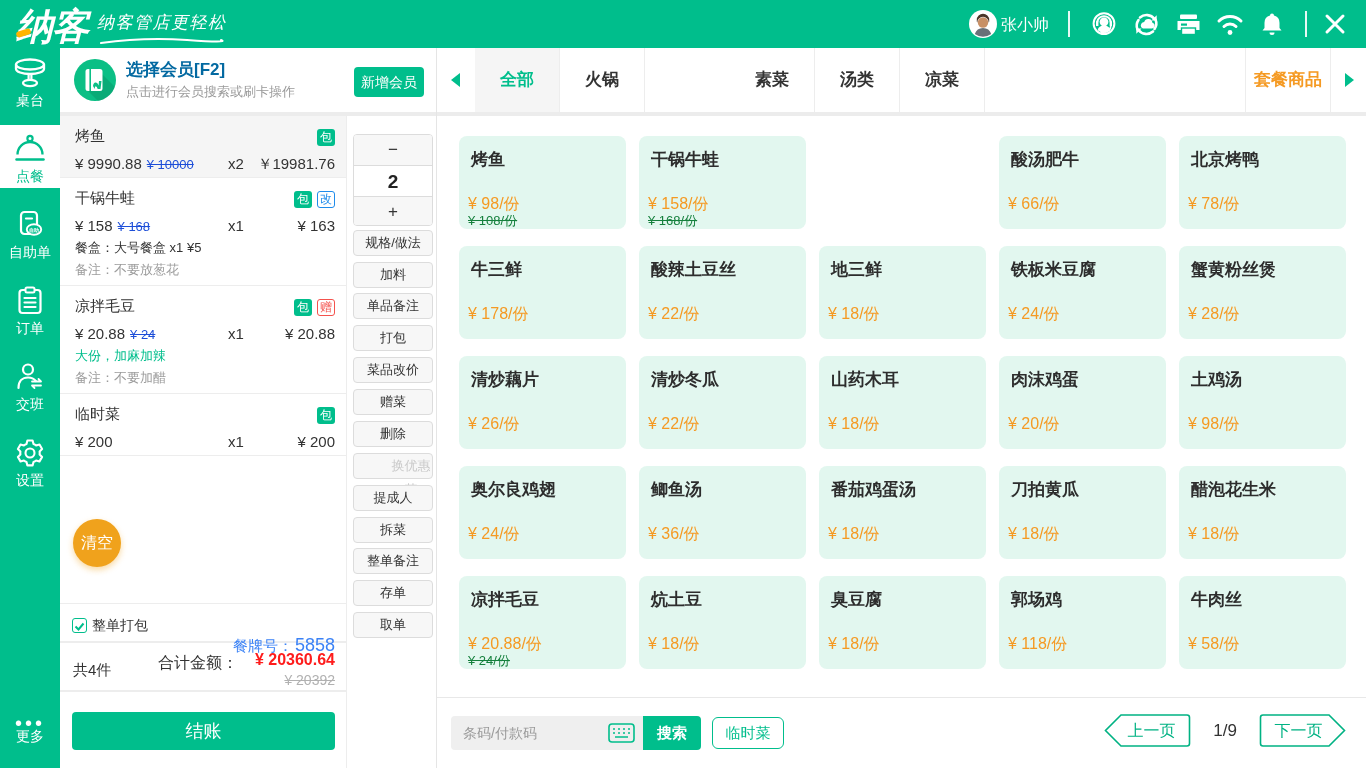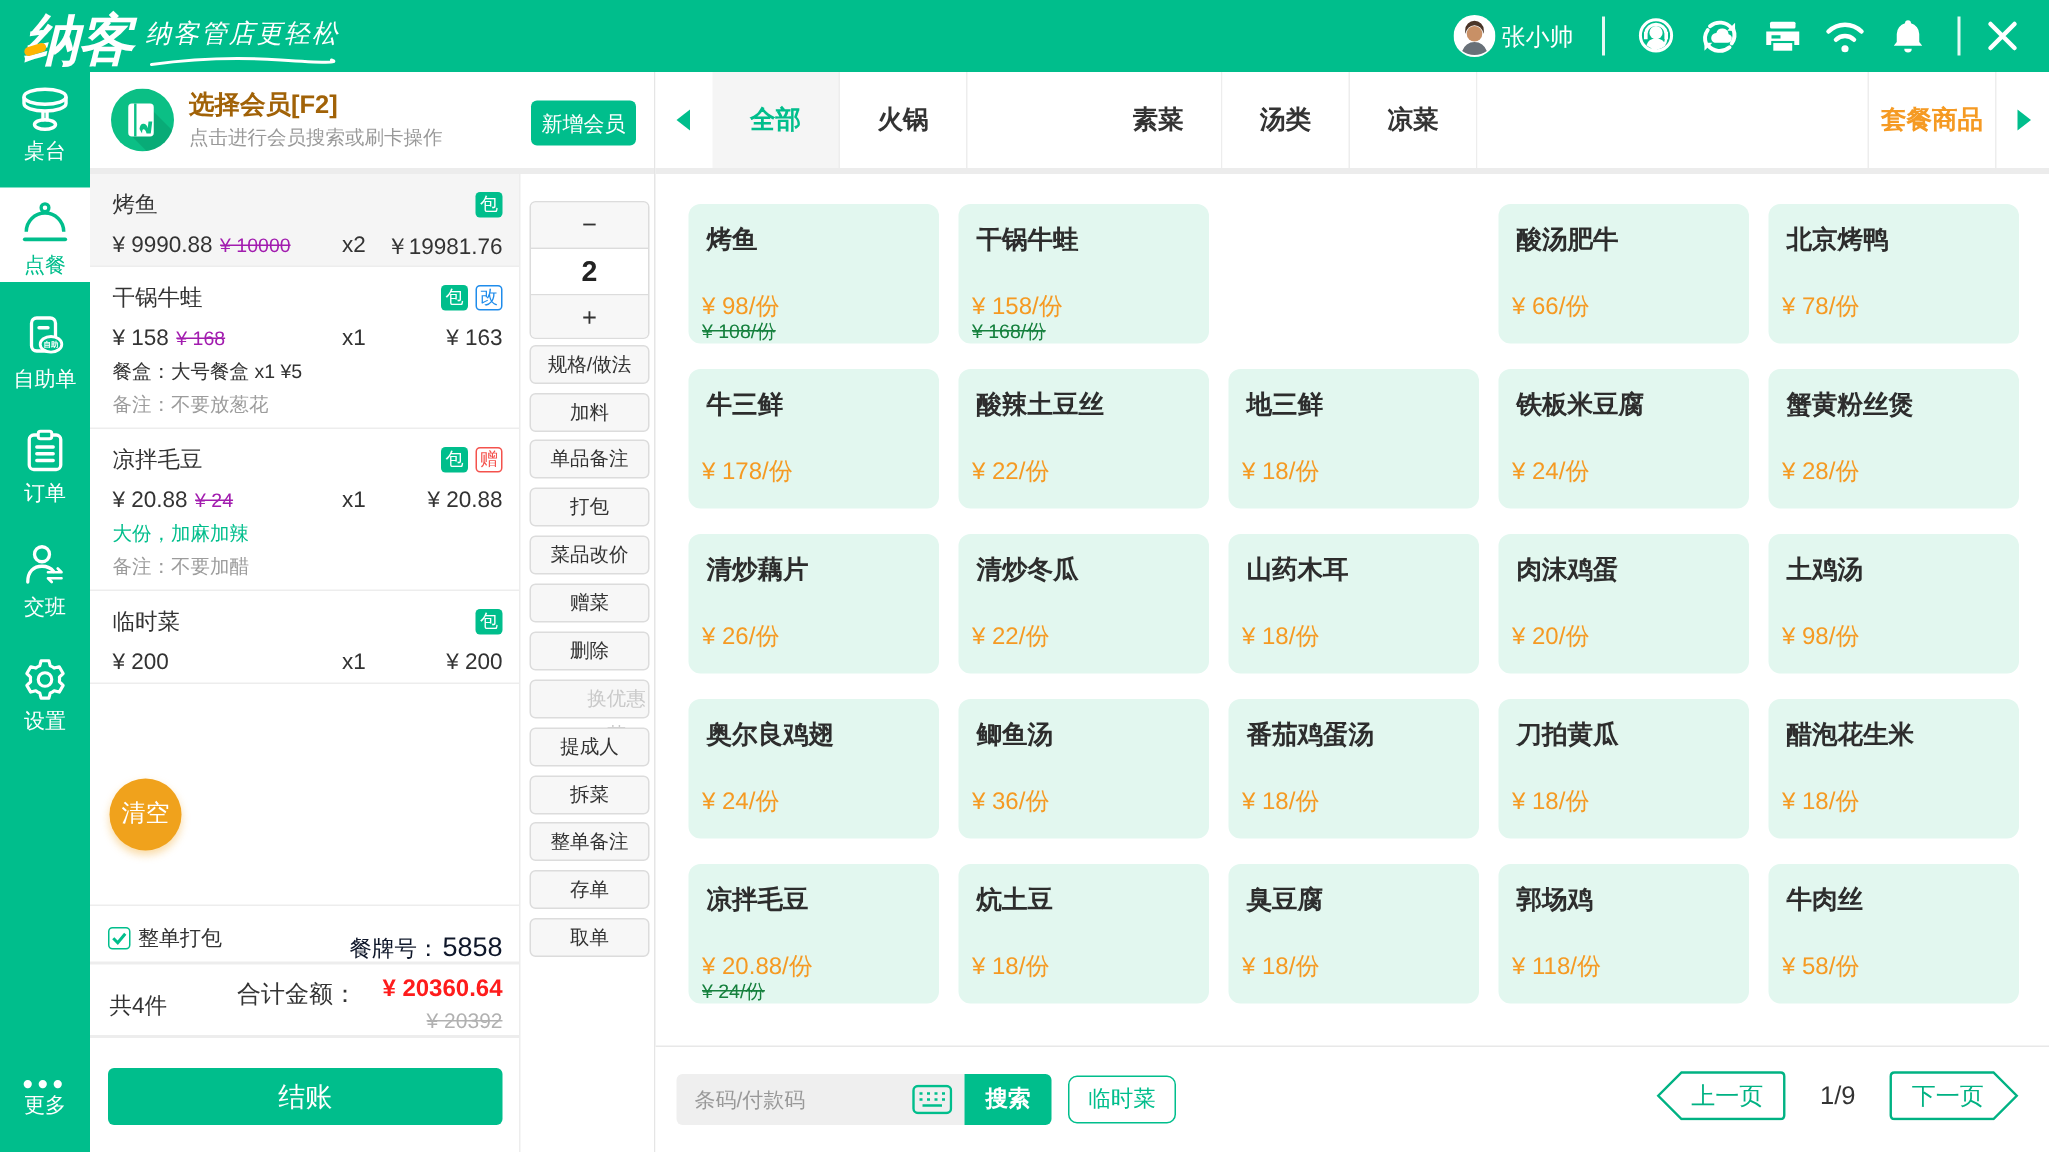--- a/index.html
+++ b/index.html
@@ -23,47 +23,47 @@
 .navitem { position:relative; width:60px; height:63px; margin-bottom:13px; color:#fff; text-align:center; }
 .navitem .lbl { position:absolute; left:0; bottom:2px; width:60px; font-size:14px; }
 .navitem svg { margin-top:8px; }
 .navitem.active { background:#fff; color:#00be8c; }
 #more { position:absolute; left:0; bottom:22px; width:60px; color:#fff; text-align:center; font-size:14px; }
 #more .dots { letter-spacing:3px; font-size:20px; line-height:10px; }
 
 
 #member { position:absolute; left:60px; top:48px; width:376px; height:64px; background:#fff; }
 #membericon { position:absolute; left:14px; top:11px; }
-#membertitle { position:absolute; left:66px; top:10px; font-size:17px; font-weight:bold; color:#a16207; }
+#membertitle { position:absolute; left:66px; top:10px; font-size:17px; font-weight:bold; color:#0369a1; }
 #membersub { position:absolute; left:66px; top:35px; font-size:13px; color:#999; }
 #addmember { position:absolute; left:294px; top:19px; width:70px; height:30px; background:#00be8c; color:#fff; font-size:14px; border-radius:4px; text-align:center; line-height:30px; }
 #hdivider { position:absolute; left:60px; top:112px; width:1306px; height:4px; background:#ececec; }
 
 
 #orderlist { position:absolute; left:60px; top:116px; width:286px; height:652px; background:#fff; }
 .oitem { position:relative; border-bottom:1px solid #ededed; padding:11px 11px 10px 15px; }
 .oitem.sel { background:#f5f5f5; }
 .oname { font-size:15px; color:#333; }
 .obadges { position:absolute; right:11px; top:11px; }
 .badge { display:inline-block; width:18px; height:17px; margin-left:5px; border-radius:3px; font-size:12px; text-align:center; line-height:17px; }
 .badge.pack { background:#00be8c; color:#fff; }
 .badge.mod { background:#fff; color:#1f8ceb; border:1px solid #1f8ceb; line-height:15px; }
 .badge.gift { background:#fff; color:#f4524d; border:1px solid #f4524d; line-height:15px; }
 .oprice { position:relative; margin-top:9px; height:18px; font-size:15px; color:#333; }
-.ostrike { color:#a21caf; font-size:13px; text-decoration:line-through; margin-left:5px; }
+.ostrike { color:#1d4ed8; font-size:13px; text-decoration:line-through; margin-left:5px; }
 .oqty { position:absolute; left:153px; top:0; }
 .ototal { position:absolute; right:0; top:0; }
 .osub { margin-top:4px; font-size:13px; color:#333; }
 .osub.grey { color:#9c9c9c; }
 .osub.green { color:#00be8c; }
 #clearbtn { position:absolute; left:13px; top:403px; width:48px; height:48px; border-radius:50%; background:#f0a21c; color:#fff; font-size:16px; text-align:center; line-height:48px; box-shadow:0 3px 6px rgba(240,162,28,.4); }
 #packrow { position:absolute; left:0; top:487px; width:286px; height:40px; border-top:1px solid #ededed; border-bottom:2px solid #ededed; }
 #packrow .cb { position:absolute; left:12px; top:14px; width:15px; height:15px; border:1.5px solid #00be8c; border-radius:3px; }
 #packrow .cbtxt { position:absolute; left:32px; top:13px; font-size:14px; color:#333; }
-#packrow .cardno { position:absolute; right:11px; top:17px; font-size:15px; color:#0f172a; }
+#packrow .cardno { position:absolute; right:11px; top:31px; font-size:15px; color:#3b82f6; }
 #packrow .cardno b { font-size:18px; font-weight:normal; }
 #totrow { position:absolute; left:0; top:528px; width:286px; height:48px; border-bottom:2px solid #ededed; }
 #totrow .cnt { position:absolute; left:13px; top:17px; font-size:15px; color:#333; }
 #totrow .lab { position:absolute; right:108px; top:9px; font-size:16px; color:#333; }
 #totrow .val { position:absolute; right:11px; top:7px; font-size:16px; font-weight:bold; color:#fe1c1c; }
 #totrow .old { position:absolute; right:11px; top:28px; font-size:14px; color:#b1b1b1; text-decoration:line-through; }
 #checkout { position:absolute; left:12px; top:596px; width:263px; height:38px; background:#00be8c; border-radius:4px; color:#fff; font-size:18px; text-align:center; line-height:38px; }
 
 
 #actions { position:absolute; left:346px; top:116px; width:90px; height:652px; background:#fff; border-left:1px solid #ededed; }

